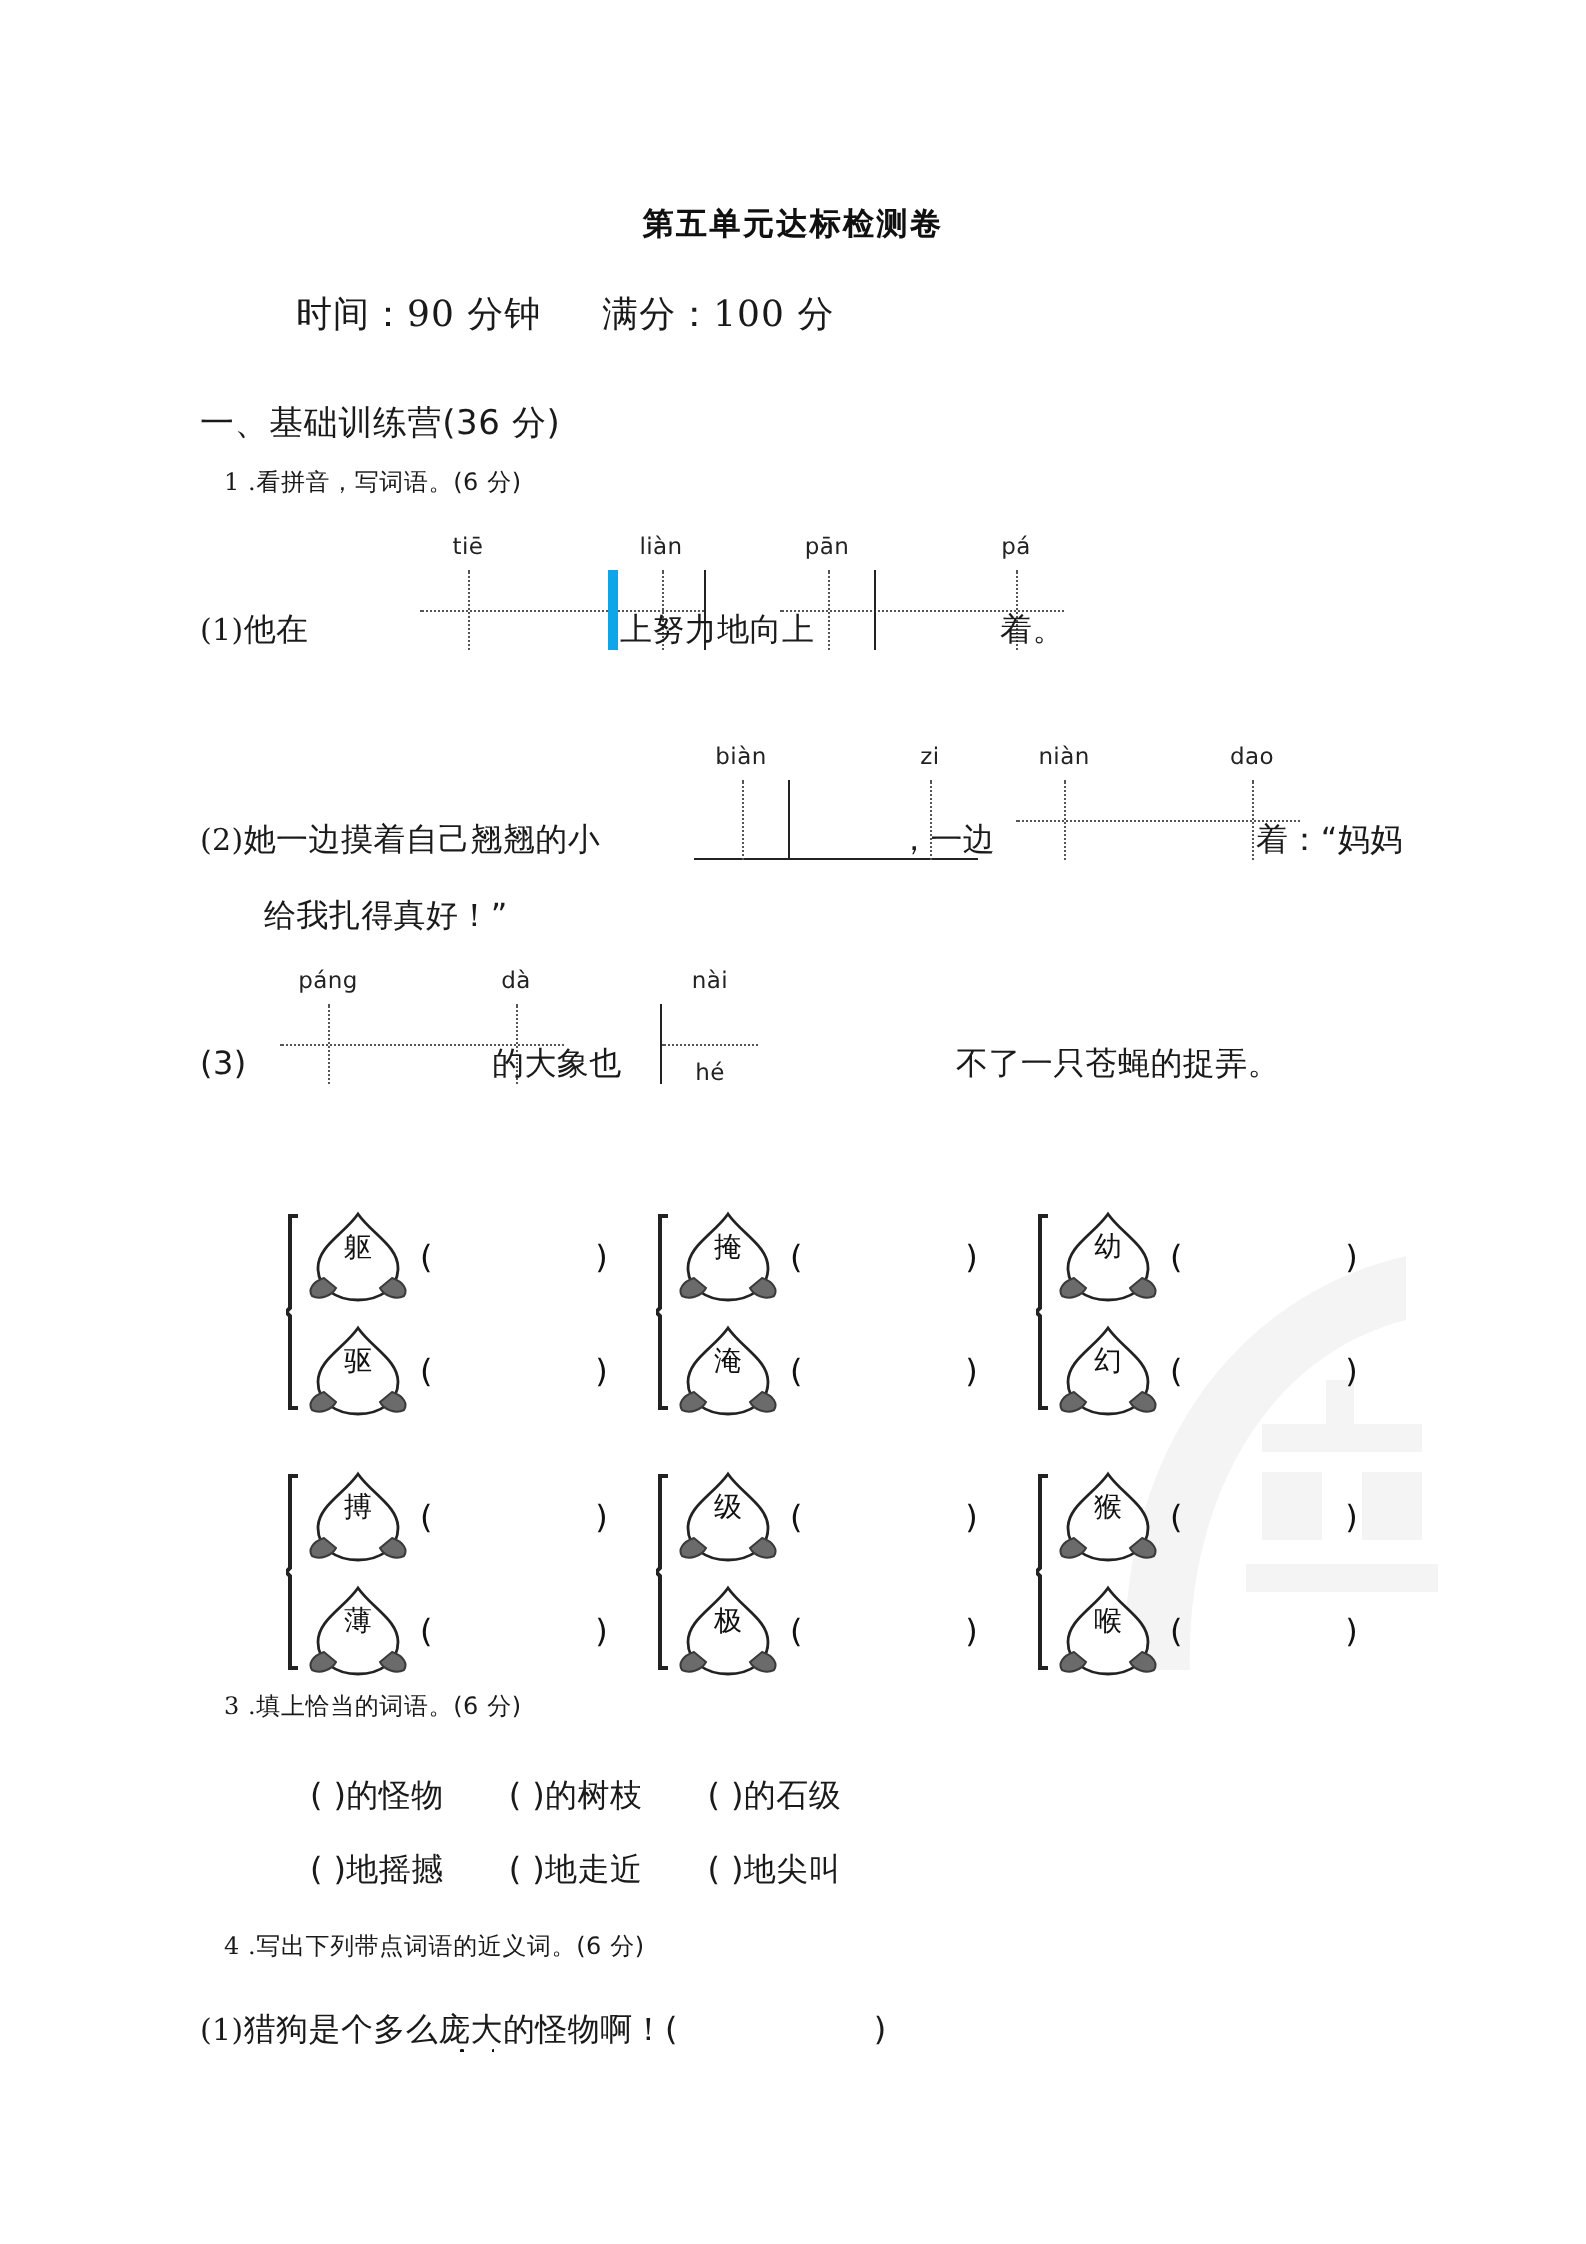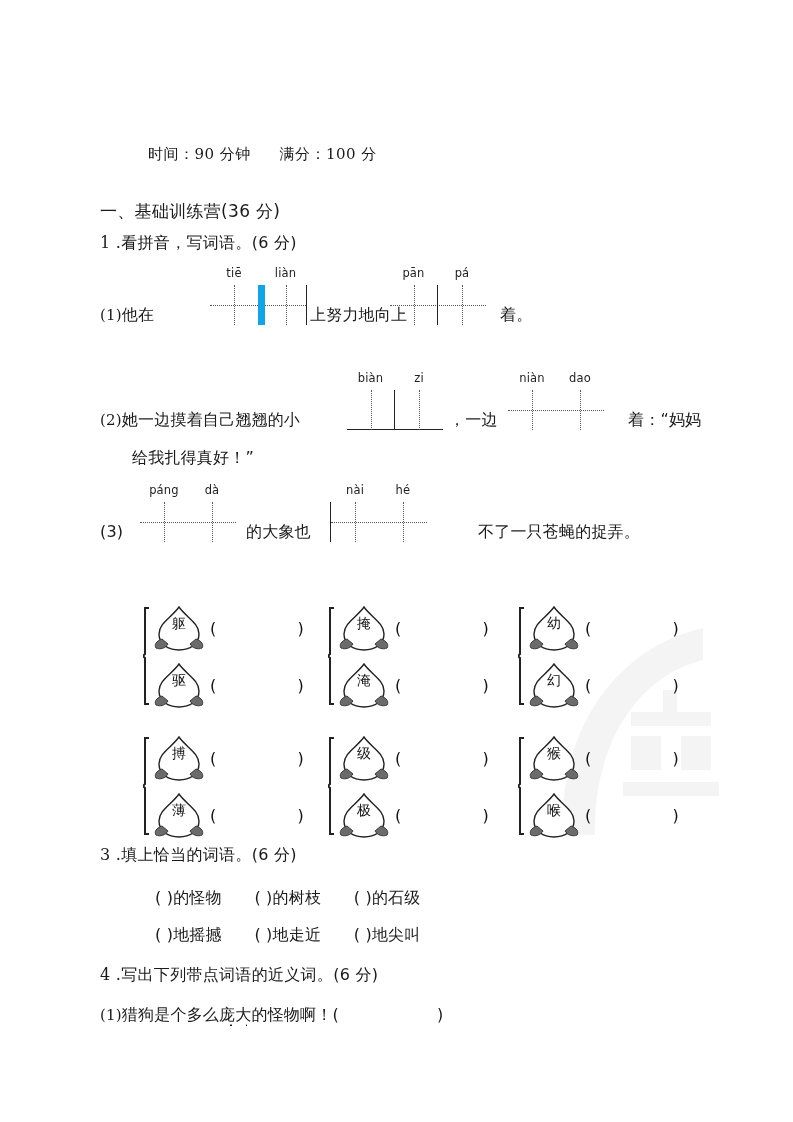--- a/index.html
+++ b/index.html
@@ -41,38 +41,38 @@
     font-weight: bold;
     font-size: 15.5px;
     letter-spacing: 1.2px;
     color: #101010;
   }
   .exam-meta {
     position: absolute;
     top: 145px;
     left: 148px;
     font-family: "DejaVu Serif", "Liberation Serif", serif;
-    font-size: 15px;
+    font-size: 18px;
     letter-spacing: 0.5px;
   }
   .exam-meta .gap { display: inline-block; width: 18px; }
 
   .section-head {
     position: absolute;
     left: 100px;
     font-family: "DejaVu Sans", "Liberation Sans", sans-serif;
     font-size: 17px;
     font-weight: 500;
     letter-spacing: 0.3px;
   }
   .q-head {
     position: absolute;
-    left: 100px;
-    font-family: "DejaVu Sans", "Liberation Sans", sans-serif;
-    font-size: 16px;
+    left: 112px;
+    font-family: "DejaVu Sans", "Liberation Sans", sans-serif;
+    font-size: 12px;
     letter-spacing: 0.3px;
   }
   .q-head .num {
     font-family: "DejaVu Serif", "Liberation Serif", serif;
   }
 
   
   .line {
     position: absolute;
     font-family: "DejaVu Sans", "Liberation Sans", sans-serif;
@@ -83,20 +83,21 @@
   .idx {
     font-family: "DejaVu Serif", "Liberation Serif", serif;
     font-size: 15px;
   }
 
   
   .pygrid {
     position: absolute;
     display: flex;
     align-items: center;
+    gap: 46px;
   }
   .pycell {
     position: relative;
     box-sizing: border-box;
   }
   .pycell .py {
     position: absolute;
     top: -19px;
     left: 0;
     width: 100%;
@@ -108,21 +109,21 @@
   }
   
   .pycell .vmid {
     position: absolute;
     top: 0;
     bottom: 0;
     left: 50%;
     border-left: 1px dotted #555;
   }
   
-  .pygrid.solid-sep .pycell + .pycell { border-left: 7px solid #0ea5e9; }
+  .pygrid.solid-sep .pycell + .pycell { border-left: 5px solid #0ea5e9; }
   .pygrid.solid-sep.cap-right { border-right: 1px solid #222; }
   
   .pygrid .hmid {
     position: absolute;
     left: 0;
     right: 0;
     top: 50%;
   }
   .pygrid .hmid.dotted { border-top: 1px dotted #555; }
   
@@ -198,20 +199,21 @@
 
   <svg class="watermark" viewBox="0 0 210 220">
     <path d="M10 215 C5 120 55 30 150 8 L150 40 C80 58 40 130 42 215 Z" fill="#9aa0a6"></path>
     <rect x="78" y="92" width="80" height="14" fill="#9aa0a6"></rect>
     <rect x="78" y="116" width="30" height="34" fill="#9aa0a6"></rect>
     <rect x="128" y="116" width="30" height="34" fill="#9aa0a6"></rect>
     <rect x="70" y="162" width="96" height="14" fill="#9aa0a6"></rect>
     <rect x="110" y="70" width="14" height="30" fill="#9aa0a6"></rect>
   </svg>
 
+  <div class="doc-title">第五单元达标检测卷</div>
 
   <div class="exam-meta">
     <span>时间：90 分钟</span>
     <span class="gap"></span>
     <span>满分：100 分</span>
   </div>
 
   <div class="section-head" style="top:200px;">一、基础训练营(36 分)</div>
 
   <div class="q-head" style="top:233px;">
@@ -281,21 +283,21 @@
     <div class="pycell" style="width:48px;height:40px;">
       <div class="py">páng</div>
       <div class="vmid"></div>
     </div>
     <div class="pycell" style="width:48px;height:40px;">
       <div class="py">dà</div>
       <div class="vmid"></div>
     </div>
   </div>
   <div class="line" style="top:522px; left:246px;">的大象也</div>
-  <div class="pygrid" style="left:330px; top:502px; height:40px; border-left:1px solid #222;">
+  <div class="pygrid" style="left:330px; top:502px; height:40px; border-left:1px solid #222;flex-direction:column;">
     <div class="hmid dotted"></div>
     <div class="pycell" style="width:48px;height:40px;">
       <div class="py">nài</div>
       <div class="vmid"></div>
     </div>
     <div class="pycell" style="width:48px;height:40px;text-decoration:underline;">
       <div class="py">hé</div>
       <div class="vmid"></div>
     </div>
   </div>

